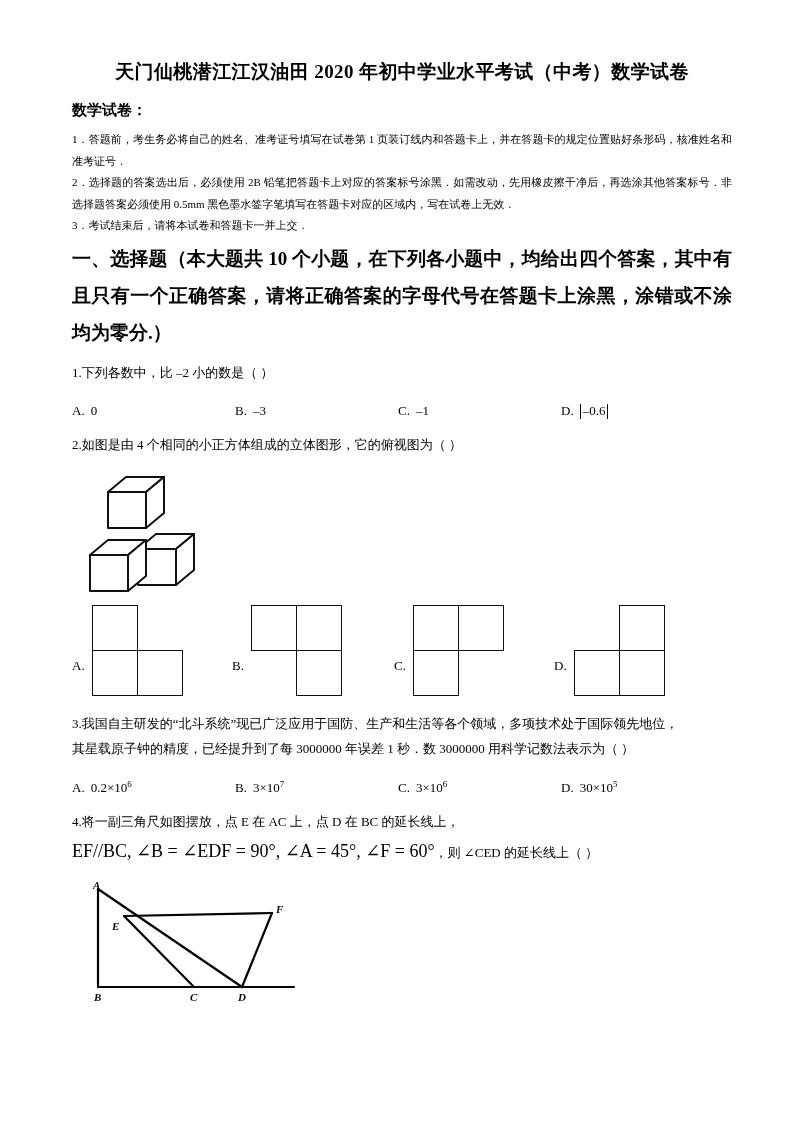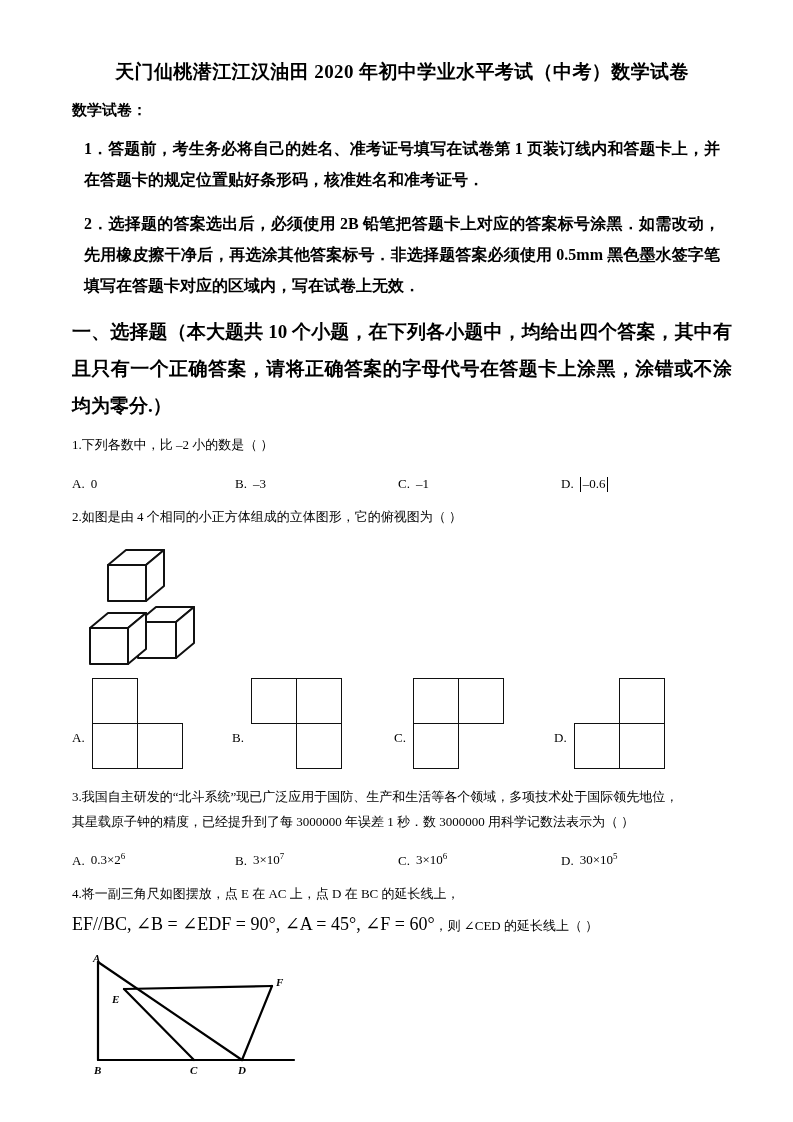--- a/index.html
+++ b/index.html
@@ -41,24 +41,24 @@
   }
 
   
   .notes-heading {
     font-size: 15px;
     font-weight: bold;
     margin: 0 0 8px 0;
     line-height: 1.5;
   }
   .note-item {
-    font-size: 16px;
-    font-weight: bold;
+    font-size: 11px;
+    font-weight: normal;
     line-height: 1.95;
-    margin: 12px;
+    margin: 0;
     text-align: justify;
     text-justify: inter-ideograph;
   }
 
   
   .section-heading {
     font-size: 19px;
     font-weight: bold;
     line-height: 1.95;
     margin: 4px 0 2px 0;
@@ -165,20 +165,21 @@
 <body>
 
 <div class="page">
 <div class="content">
 
   <div class="doc-title">天门仙桃潜江江汉油田 2020 年初中学业水平考试（中考）数学试卷</div>
 
   <div class="notes-heading">数学试卷：</div>
   <p class="note-item">1．答题前，考生务必将自己的姓名、准考证号填写在试卷第 1 页装订线内和答题卡上，并在答题卡的规定位置贴好条形码，核准姓名和准考证号．</p>
   <p class="note-item">2．选择题的答案选出后，必须使用 2B 铅笔把答题卡上对应的答案标号涂黑．如需改动，先用橡皮擦干净后，再选涂其他答案标号．非选择题答案必须使用 0.5mm 黑色墨水签字笔填写在答题卡对应的区域内，写在试卷上无效．</p>
+  <p class="note-item">3．考试结束后，请将本试卷和答题卡一并上交．</p>
 
   <div class="section-heading">一、选择题（本大题共 10 个小题，在下列各小题中，均给出四个答案，其中有且只有一个正确答案，请将正确答案的字母代号在答题卡上涂黑，涂错或不涂均为零分.）</div>
 
   <div class="question">
     <div class="question-line">
       <span>1.</span><span>下列各数中，比 –2 小的数是（      ）</span>
     </div>
     <div class="options">
       <div class="opt opt-a">
         <span class="opt-label">A.</span>
@@ -265,21 +266,21 @@
   </div>
 
   <div class="question">
     <div class="question-line">
       <span>3.</span><span>我国自主研发的“北斗系统”现已广泛应用于国防、生产和生活等各个领域，多项技术处于国际领先地位，</span>
     </div>
     <div class="question-line">其星载原子钟的精度，已经提升到了每 3000000 年误差 1 秒．数 3000000 用科学记数法表示为（      ）</div>
     <div class="options">
       <div class="opt opt-a">
         <span class="opt-label">A.</span>
-        <span class="opt-val"><span>0.3×2</span><sup>6</sup></span>
+        <span class="opt-val"><span>0.2×10</span><sup>6</sup></span>
       </div>
       <div class="opt opt-b">
         <span class="opt-label">B.</span>
         <span class="opt-val"><span>3×10</span><sup>7</sup></span>
       </div>
       <div class="opt opt-c">
         <span class="opt-label">C.</span>
         <span class="opt-val"><span>3×10</span><sup>6</sup></span>
       </div>
       <div class="opt opt-d">

